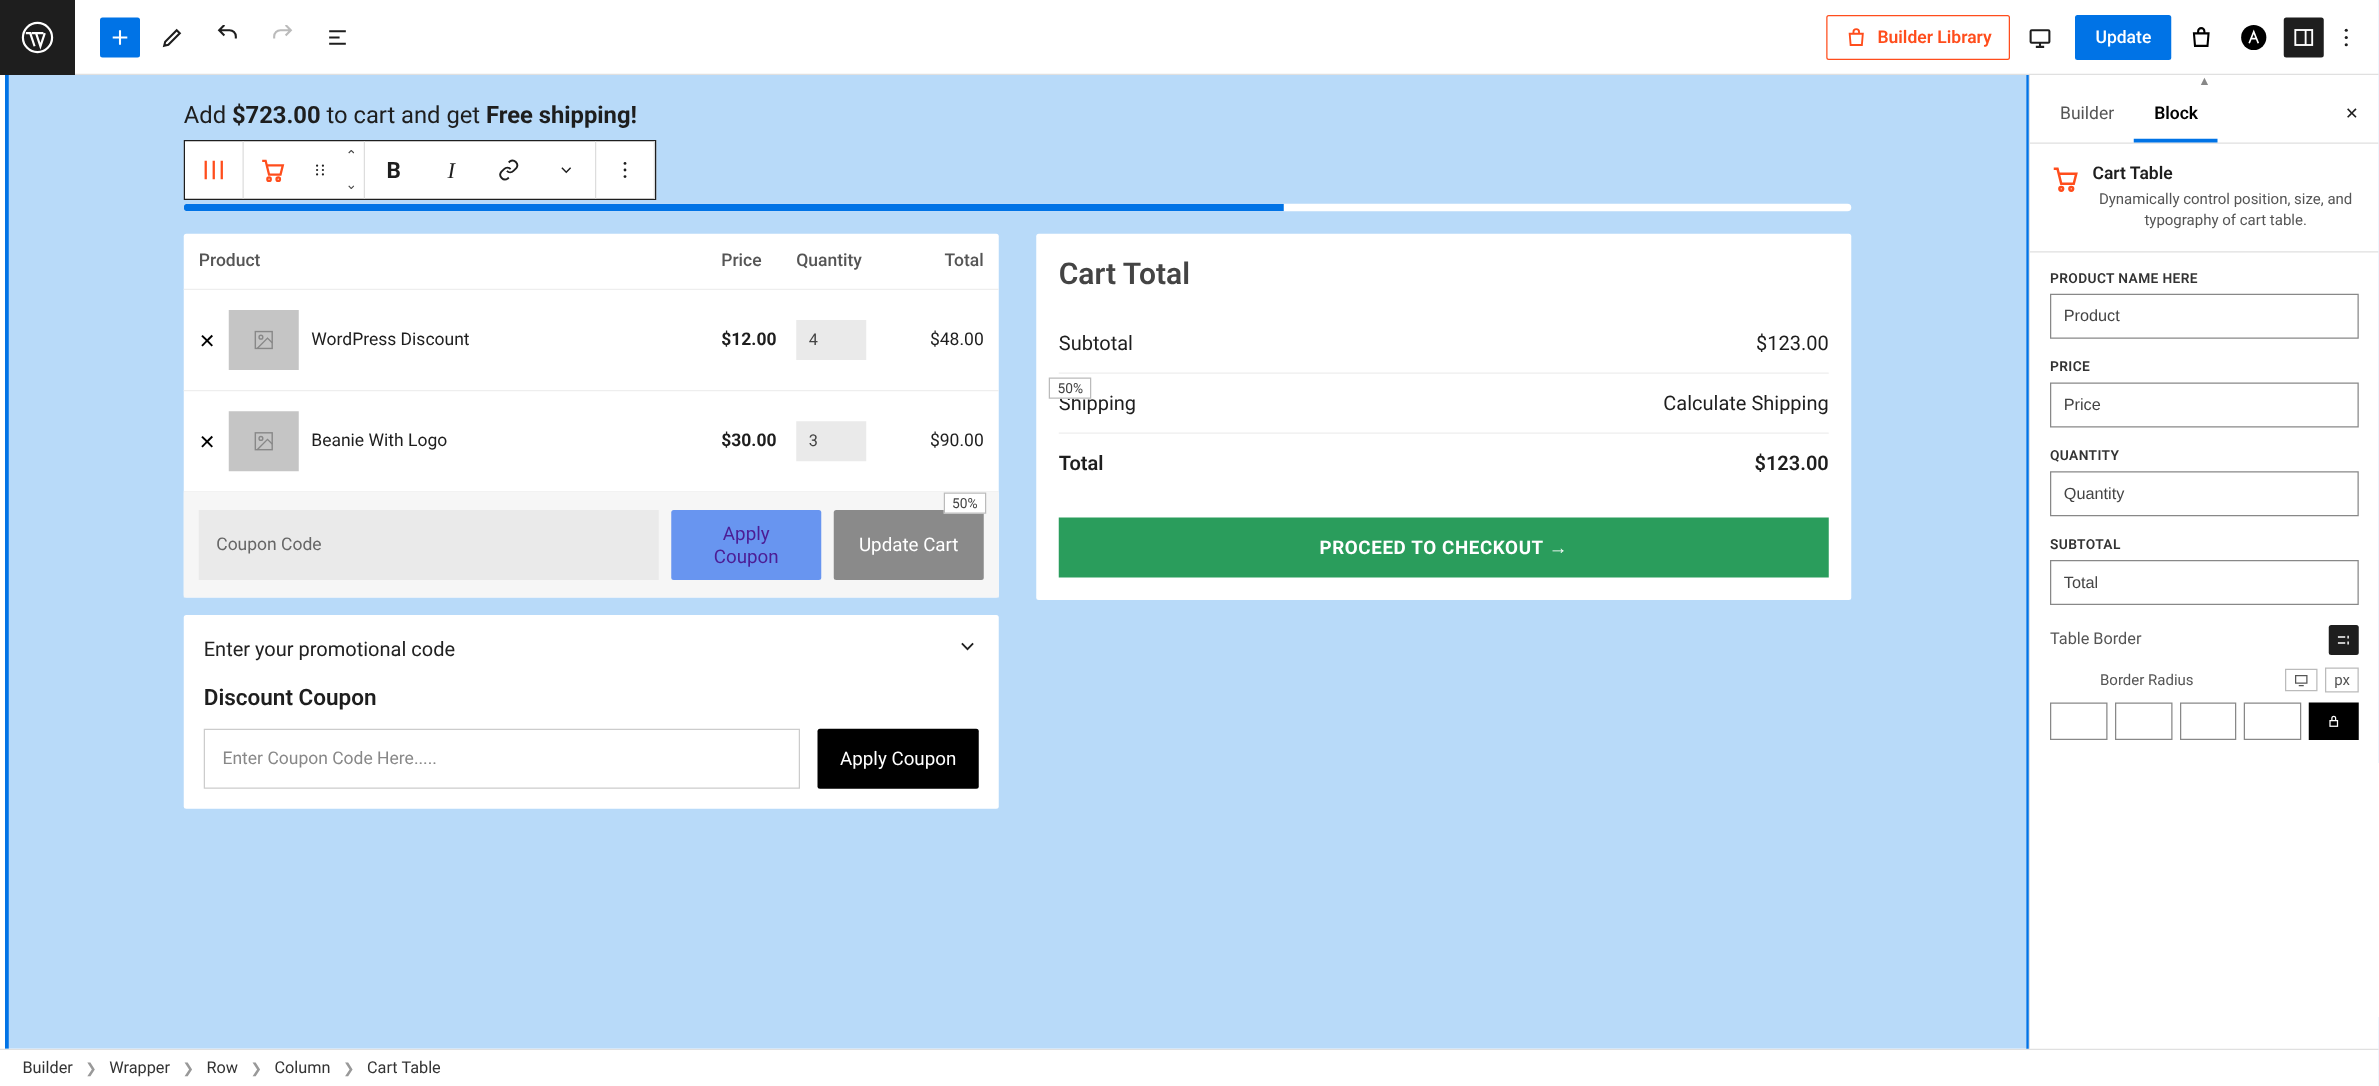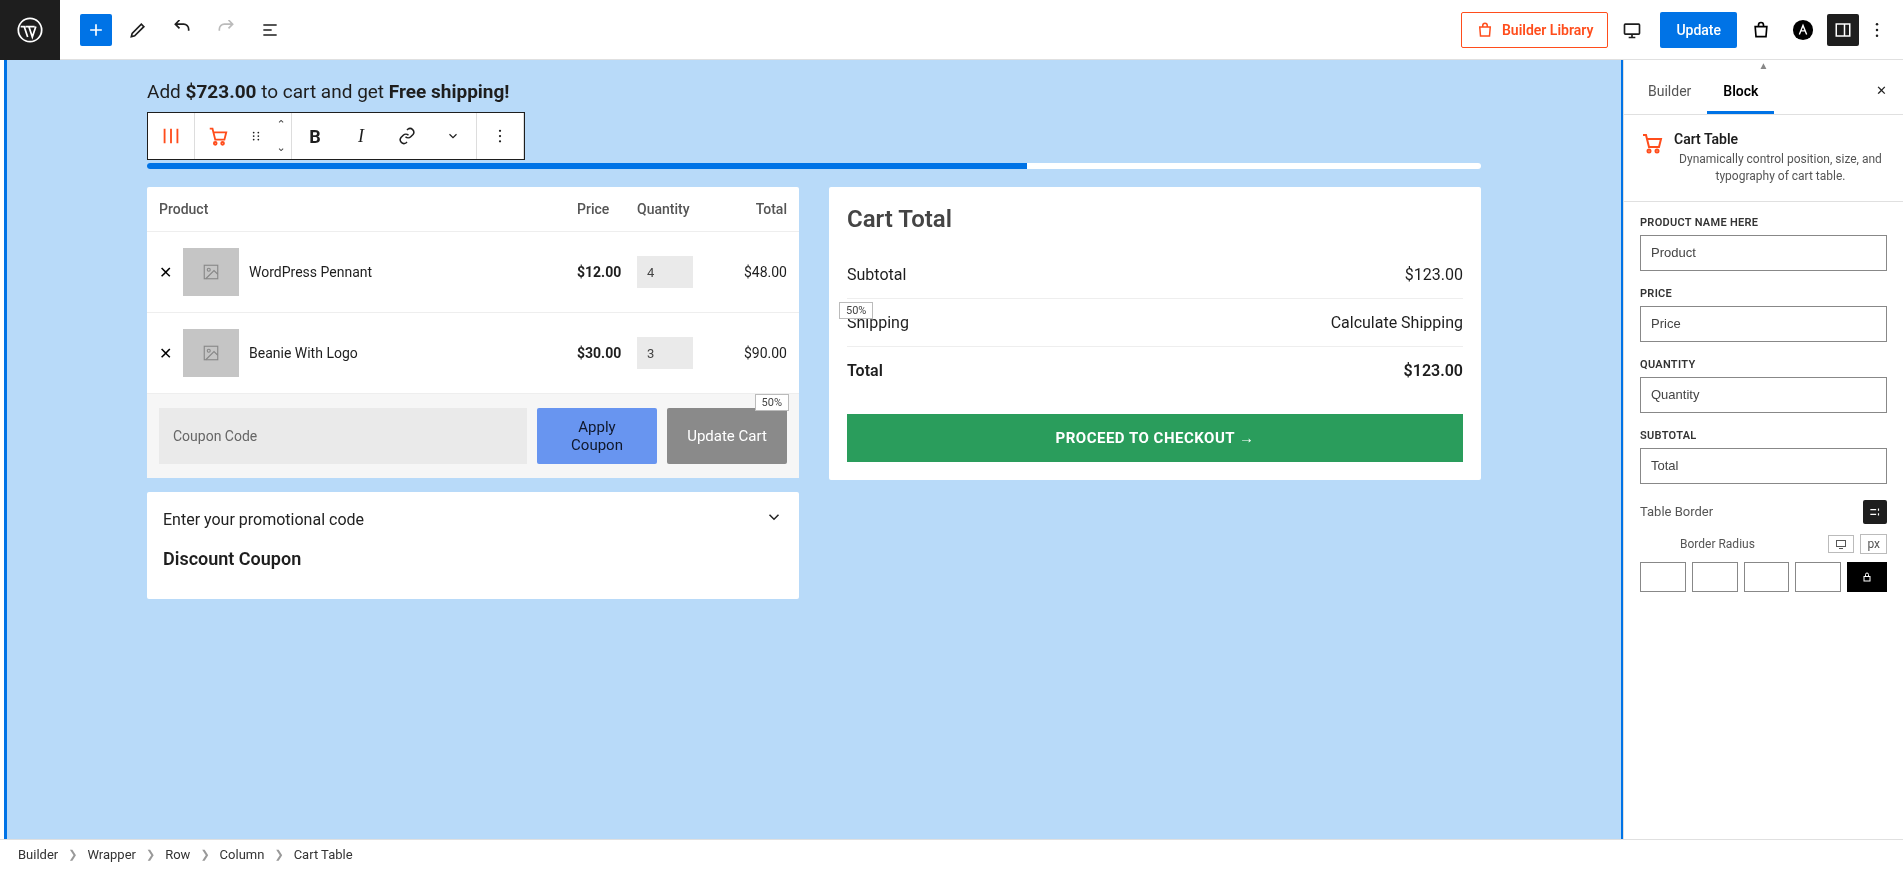--- a/index.html
+++ b/index.html
@@ -55,21 +55,21 @@
 .ct-row .remove { width: 24px; color: #000; font-size: 16px; cursor: pointer; }
 .ct-row .thumb { width: 56px; height: 48px; background: #c5c5c5; display: flex; align-items: center; justify-content: center; color: #888; margin-right: 10px; }
 .ct-row .pname { flex: 1; color: #1e1e1e; font-size: 14px; }
 .ct-row .price { width: 60px; font-size: 14px; font-weight: bold; }
 .ct-row .qty { width: 90px; }
 .ct-row .qty-box { width: 56px; height: 32px; background: #eaeaea; display: flex; align-items: center; padding-left: 10px; color: #444; font-size: 13px; }
 .ct-row .subt { width: 60px; text-align: right; font-size: 14px; }
 
 .ct-actions { display: flex; gap: 10px; padding: 14px 12px; background: #f6f6f6; }
 .coupon-input { flex: 1; height: 56px; background: #eaeaea; display: flex; align-items: center; padding-left: 14px; color: #666; font-size: 14px; }
-.apply-btn { width: 120px; background: #6895f0; color: #0f172a; display: flex; flex-direction:column; align-items: center; justify-content: center; border-radius: 2px; font-size: 15px; }
+.apply-btn { width: 120px; background: #6895f0; color: #4c1d95; display: flex; flex-direction:column; align-items: center; justify-content: center; border-radius: 2px; font-size: 15px; }
 .update-cart { width: 120px; background: #8a8a8a; color: #fff; display: flex; align-items: center; justify-content: center; border-radius: 2px; font-size: 15px; position: relative; }
 .pct-badge { position: absolute; top: -14px; right: -2px; background: #fff; border: 1px solid #bbb; font-size: 11px; color: #444; padding: 1px 6px; }
 
 .promo-card { margin-top: 14px; padding: 16px; background: #fff; }
 .promo-head { display: flex; justify-content: space-between; align-items: center; margin-bottom: 18px; }
 .promo-head span { font-size: 16px; color: #222; }
 .promo-label { font-size: 18px; font-weight: 600; margin-bottom: 14px; }
 .promo-row { display: flex; gap: 14px; }
 .promo-input { flex: 1; height: 48px; border: 1px solid #ccc; padding: 0 14px; color: #888; display: flex; align-items: center; font-size: 14px; }
 .promo-apply { background: #000; color: #fff; height: 48px; padding: 0 18px; display: flex; align-items: center; font-size: 15px; border-radius: 2px; }
@@ -279,21 +279,21 @@
             </div>
             <div class="ct-row">
               <div class="remove">✕</div>
               <div class="thumb">
                   <svg width="18" height="18" viewBox="0 0 24 24" fill="none" stroke="currentColor" stroke-width="1.5">
                     <rect x="3" y="3" width="18" height="18"></rect>
                     <circle cx="9" cy="9" r="2"></circle>
                     <path d="M21 15l-5-5L5 21"></path>
                   </svg>
                 </div>
-              <div class="pname">WordPress Pennant</div>
+              <div class="pname">WordPress Discount</div>
               <div class="price">$12.00</div>
               <div class="qty">
                   <div class="qty-box">4</div>
                 </div>
               <div class="subt">$48.00</div>
             </div>
             <div class="ct-row">
               <div class="remove">✕</div>
               <div class="thumb">
                   <svg width="18" height="18" viewBox="0 0 24 24" fill="none" stroke="currentColor" stroke-width="1.5">
@@ -323,20 +323,24 @@
           </div>
 
           <div class="promo-card card">
             <div class="promo-head">
               <span>Enter your promotional code</span>
               <span><svg width="18" height="18" viewBox="0 0 24 24" fill="none" stroke="currentColor" stroke-width="2">
                     <path d="M6 9l6 6 6-6"></path>
                   </svg></span>
             </div>
             <div class="promo-label">Discount Coupon</div>
+            <div class="promo-row">
+              <div class="promo-input">Enter Coupon Code Here.....</div>
+              <div class="promo-apply">Apply Coupon</div>
+            </div>
           </div>
         </div>
 
         <div class="col">
           <div class="card cart-total">
             <h2>Cart Total</h2>
             <div class="ctotal-row">
               <span>Subtotal</span>
               <span>$123.00</span>
             </div>

